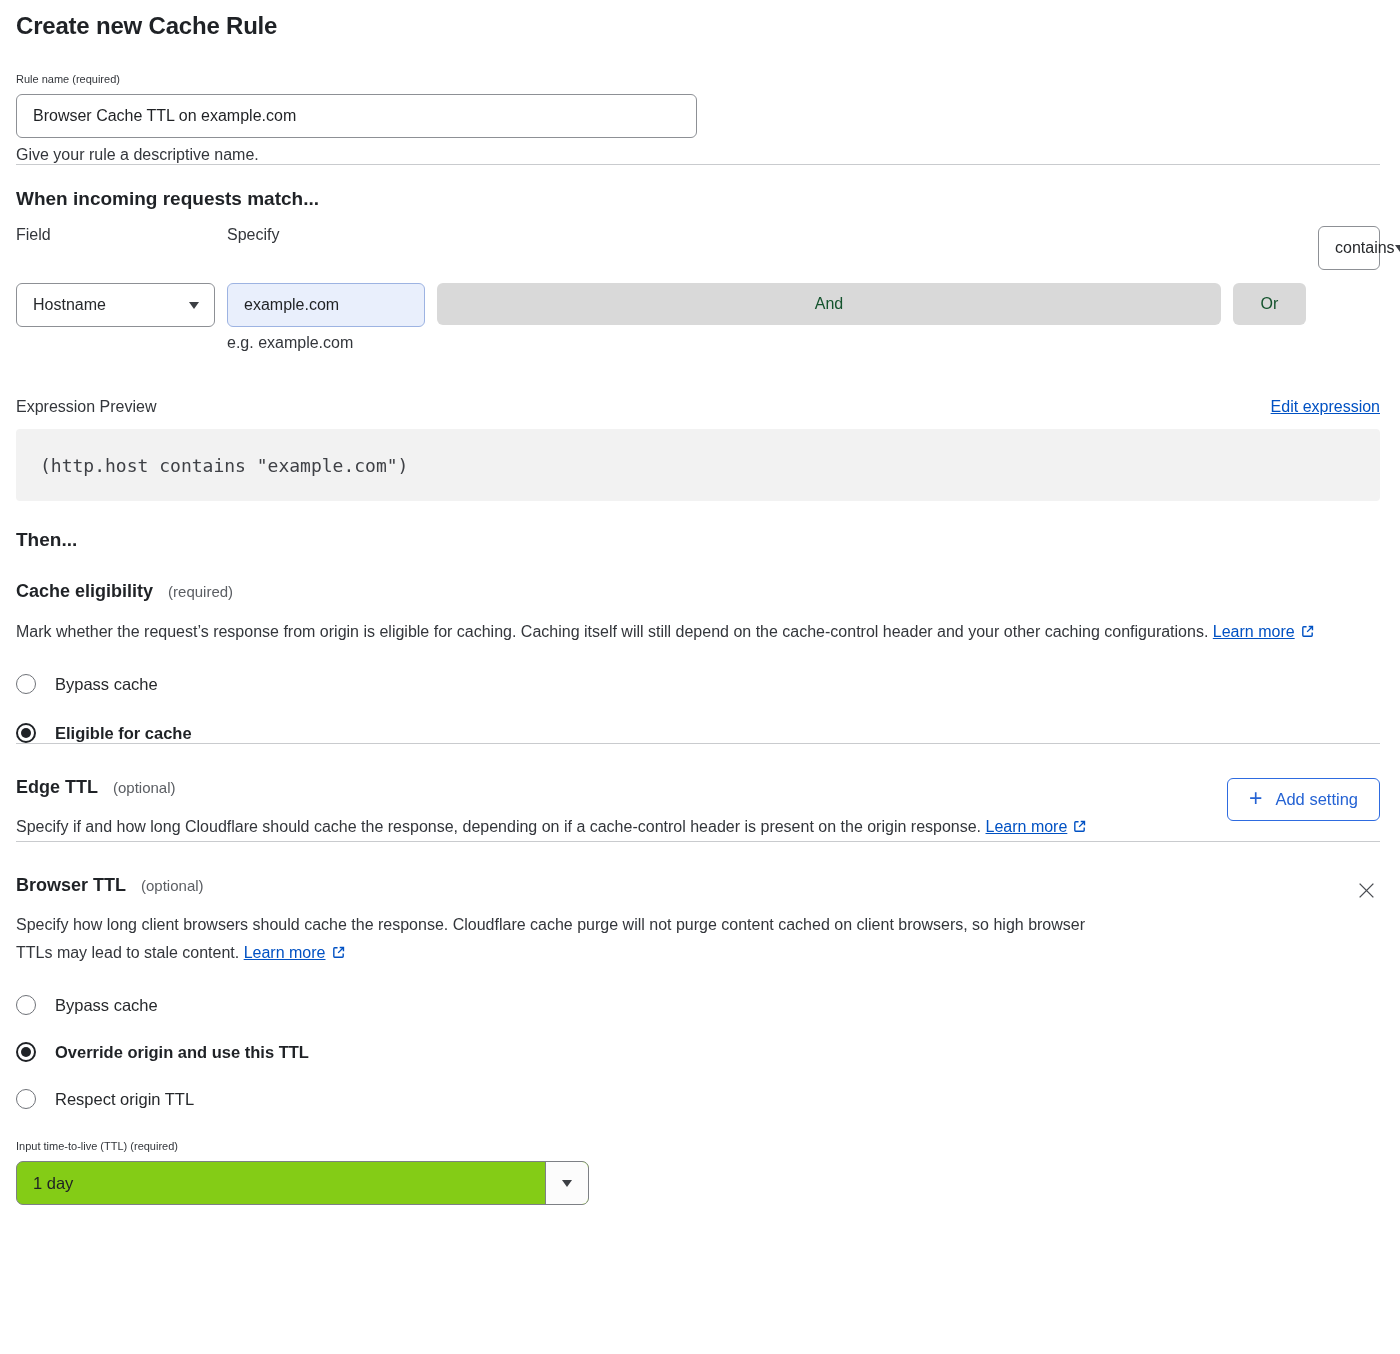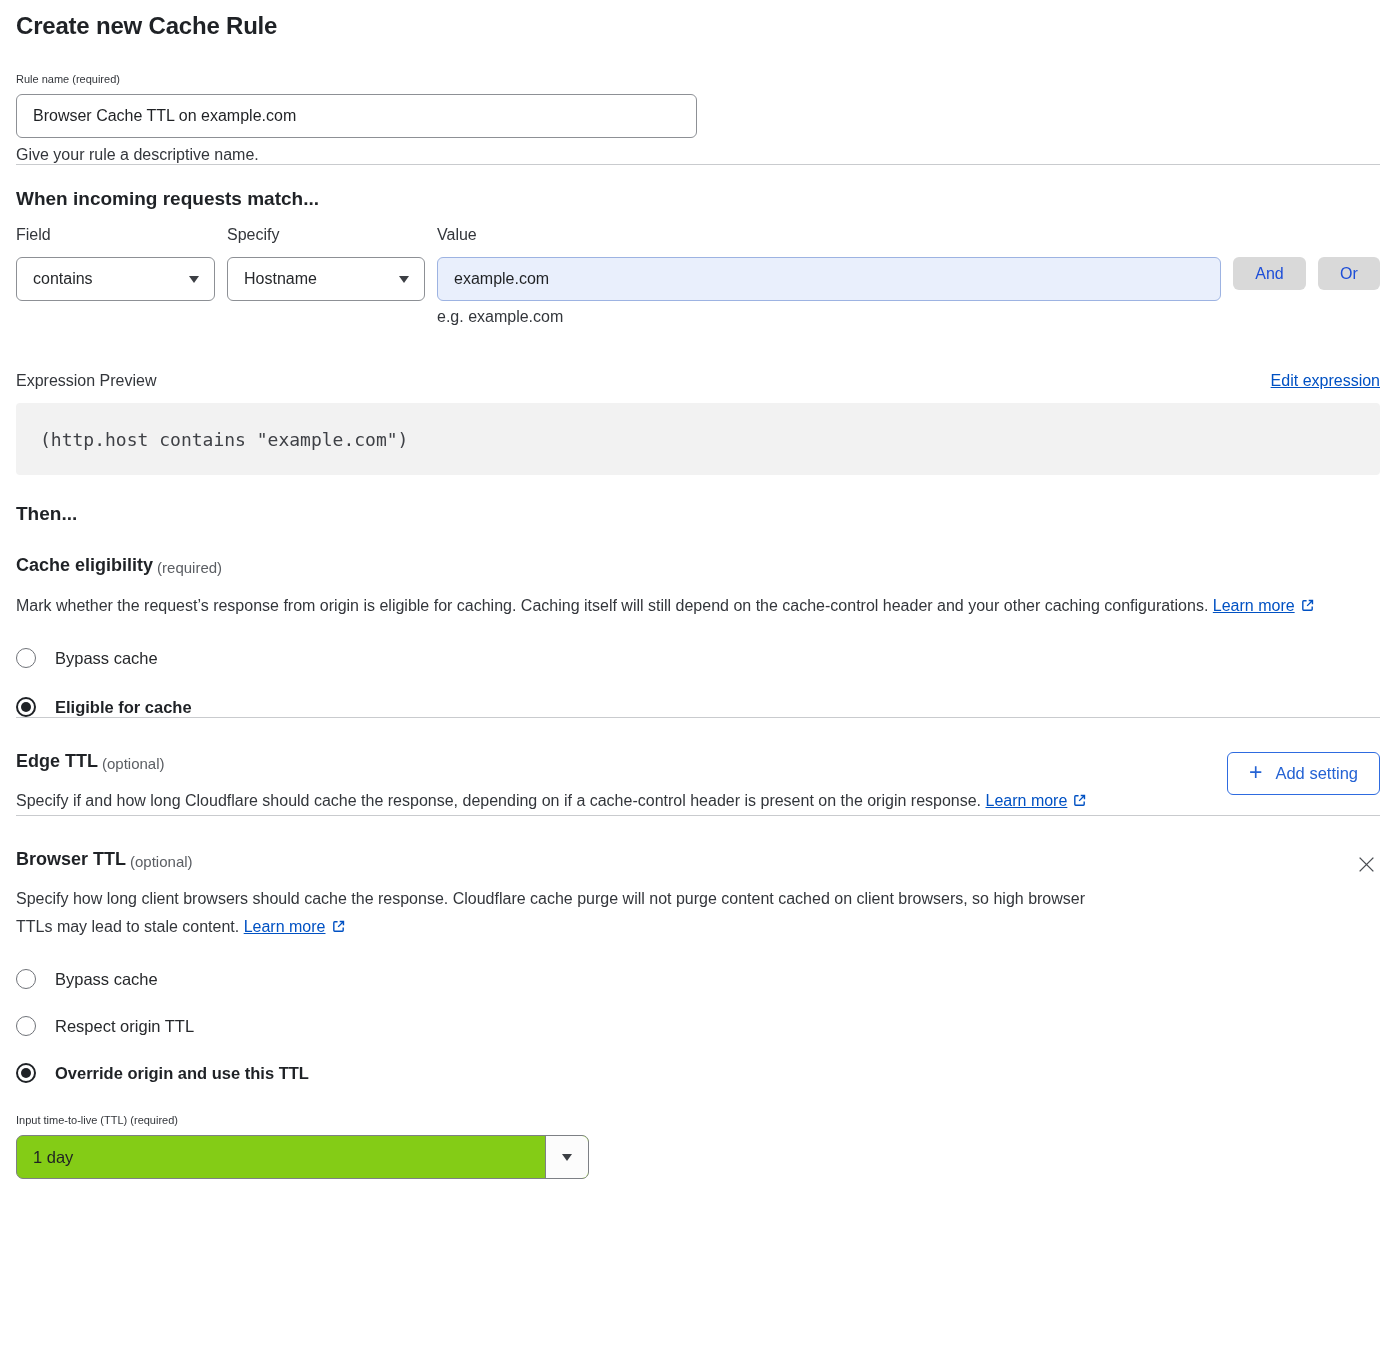--- a/index.html
+++ b/index.html
@@ -47,38 +47,38 @@
   .caret { width:0; height:0; border-left:5.5px solid transparent; border-right:5.5px solid transparent; border-top:7px solid #3c3f44; }
 
   .value-input {
     width:100%; height:44px; background:#e9effc; border:1px solid #9db3e2;
     border-radius:6px; padding:0 16px; font-size:16px; color:#1f2124;
     font-family:inherit; outline:none; display:block;
   }
   .eg-help { margin-top:7px; font-size:16px; color:#33363b; }
 
   .gray-btn {
-    height:33px; width:100%; border:none; border-radius:6px; background:#d9d9d9;
-    font-size:16px; color:#1d4ed8; cursor:pointer; font-family:inherit;
+    height:42px; width:100%; border:none; border-radius:6px; background:#d9d9d9;
+    font-size:16px; color:#14532d; cursor:pointer; font-family:inherit;
   }
 
   .expr-row { margin-top:46px; display:flex; justify-content:space-between; align-items:baseline; }
   .expr-label { font-size:16px; color:#33363b; }
   .link { color:#0051c3; text-decoration:underline; font-size:16px; cursor:pointer; }
   .learn-more { color:#0051c3; text-decoration:underline; cursor:pointer; white-space:nowrap; }
   .ext-icon { vertical-align:-2px; margin-left:5px; }
 
   .code-block {
     margin-top:13px; background:#f2f2f2; border-radius:4px; height:72px;
     display:flex; align-items:center; padding:0 24px;
     font-family:"DejaVu Sans Mono","Liberation Mono",monospace;
     font-size:18px; color:#3f4146;
   }
 
-  .setting-title-row { display:flex; align-items:flex-end; gap:4px; }
+  .setting-title-row { display:flex; align-items:center; gap:15px; }
   .setting-title { font-size:18px; font-weight:700; color:#1f2226; }
   .qualifier { font-size:15px; color:#5b5e63; }
   .eligibility-head { margin-top:30px; }
 
   .desc { font-size:16px; color:#33363b; line-height:28px; margin:0; }
   .desc-eligibility { margin-top:16px; max-width:1338px; }
   .desc-edge { margin-top:15px; max-width:1100px; }
   .desc-browser { margin-top:15px; max-width:1090px; }
 
   .radio-group { display:flex; flex-direction:column; }
@@ -126,21 +126,20 @@
   <input class="text-input" type="text" value="Browser Cache TTL on example.com" style="">
   <div class="help-text">Give your rule a descriptive name.</div>
 
   <hr class="divider hr1">
 
   <h2 class="section-heading match-heading">When incoming requests match...</h2>
 
   <div class="match-grid">
     <div class="col-label">Field</div>
     <div class="col-label">Specify</div>
-    <div class="col-label">Value</div>
     <div></div>
     <div></div>
 
     <div class="select-control">
       <span>contains</span>
       <span class="caret"></span>
     </div>
 
     <div class="select-control">
       <span>Hostname</span>
@@ -234,29 +233,29 @@
           <path d="M2.5 2.5 L15.5 15.5 M15.5 2.5 L2.5 15.5" stroke="#4a4d52" stroke-width="1.3" fill="none"></path>
         </svg>
     </button>
   </div>
 
   <div class="radio-group rg-browser">
     <div class="radio-row">
       <span class="radio-circle"></span>
       <span class="radio-label">Bypass cache</span>
     </div>
-    <div class="radio-row">
-      <span class="radio-circle"></span>
-      <span class="radio-label">Respect origin TTL</span>
-    </div>
     <div class="radio-row selected">
       <span class="radio-circle">
           <span class="radio-dot"></span>
         </span>
       <span class="radio-label">Override origin and use this TTL</span>
+    </div>
+    <div class="radio-row">
+      <span class="radio-circle"></span>
+      <span class="radio-label">Respect origin TTL</span>
     </div>
   </div>
 
   <div class="form-label ttl-label">Input time-to-live (TTL) (required)</div>
   <div class="ttl-select">
     <span class="ttl-select-value">1 day</span>
     <span class="ttl-select-arrow">
       <span class="caret"></span>
     </span>
   </div>

